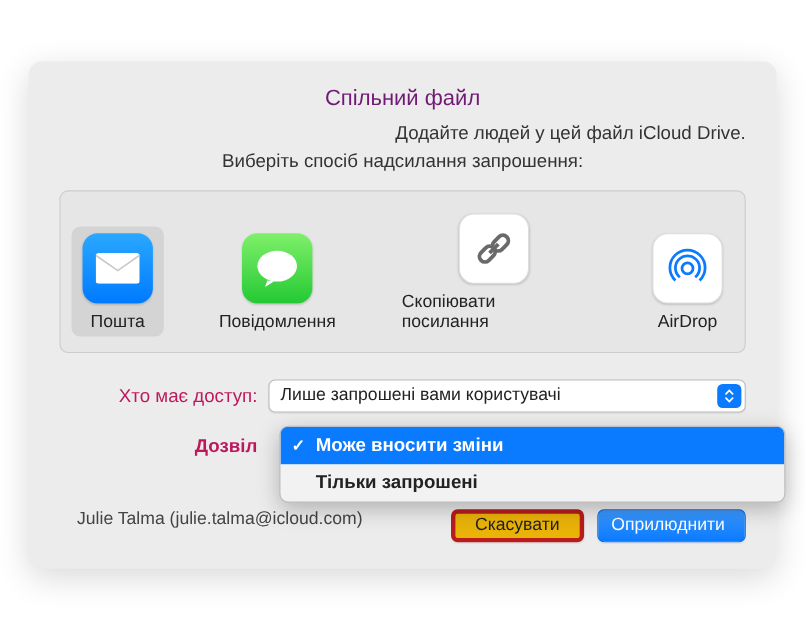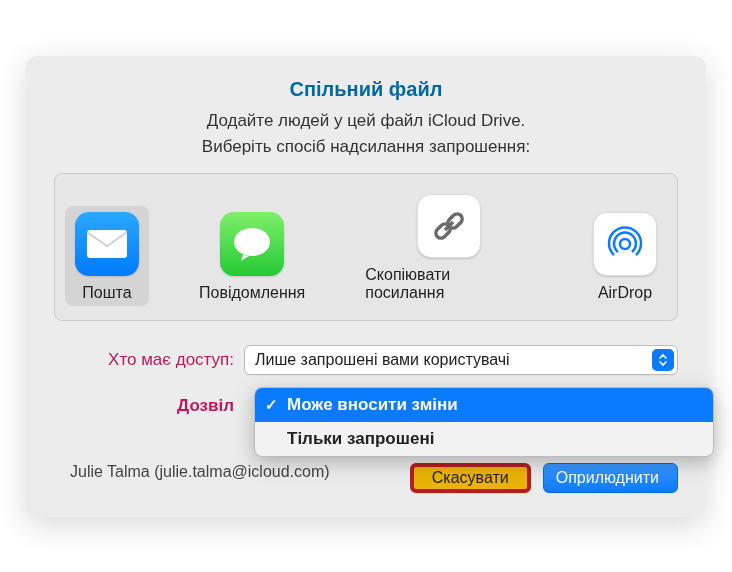--- a/index.html
+++ b/index.html
@@ -15,26 +15,26 @@
     .sheet {
       width: 680px;
       background: #ececec;
       border-radius: 12px;
       padding: 22px 28px 24px 28px;
       box-shadow: 0 8px 30px rgba(0,0,0,0.15);
     }
     .title {
       text-align: center;
       font-size: 20px;
-      font-weight: 700;
-      color: #0369a1;
+      font-weight: 400;
+      color: #701a75;
       margin-bottom: 10px;
     }
     .subtitle {
-      text-align: center;
+      text-align: right;
       font-size: 17px;
       color: #333;
       margin-bottom: 6px;
     }
     .subtitle2 {
       text-align: center;
       font-size: 17px;
       color: #333;
       margin-bottom: 16px;
     }

